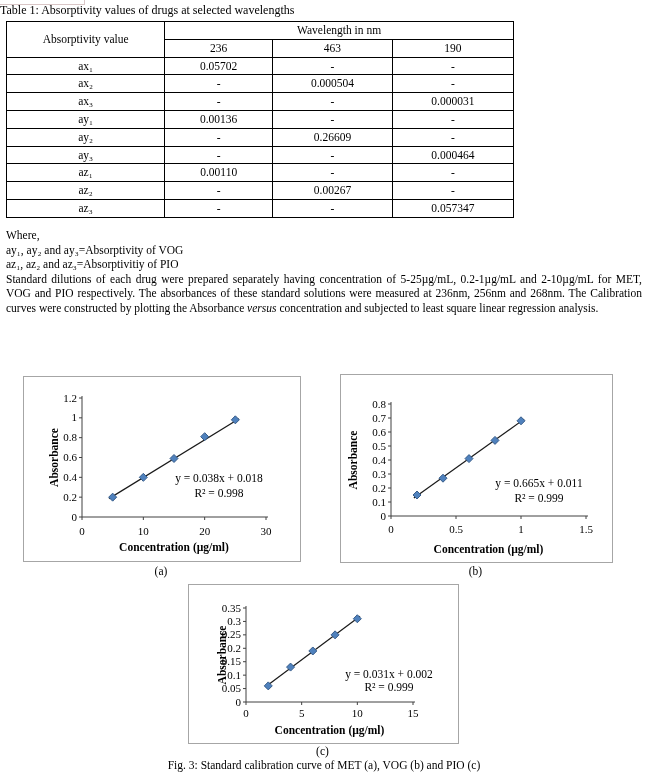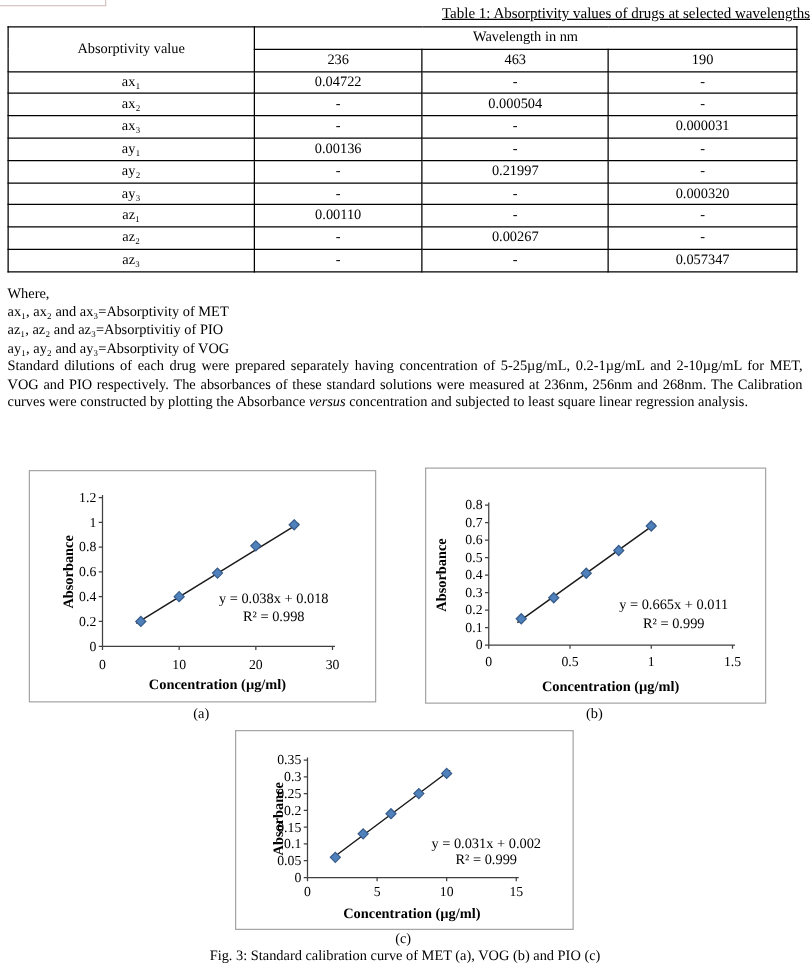--- a/index.html
+++ b/index.html
@@ -1,21 +1,21 @@
 <!DOCTYPE html>
 <html><head>
 <meta charset="utf-8">
 <style>
   html,body{margin:0;padding:0;background:#fff;}
   #page{position:relative;width:648px;height:778px;background:#fff;overflow:hidden;
         font-family:"Liberation Serif","DejaVu Serif",serif;color:#000;}
   .artifact{position:absolute;left:0;top:0;width:84px;height:4px;
             border-bottom:1px solid #d9c6c6;border-right:1px solid #d9c6c6;}
-  .title{position:absolute;top:3px;left:0;width:100%;text-align:right;font-size:12px;text-decoration:underline;}
-  #abs-table{position:absolute;left:6px;top:21px;width:632px;border-collapse:collapse;
+  .title{position:absolute;top:3px;left:0;width:100%;text-align:left;font-size:12px;}
+  #abs-table{position:absolute;left:6px;top:21px;width:508px;border-collapse:collapse;
              table-layout:fixed;font-size:11.5px;}
   #abs-table th,#abs-table td{border:1px solid #000;text-align:center;vertical-align:middle;
              height:16.8px;padding:0;font-weight:normal;line-height:1.1;}
   .notes{position:absolute;left:6px;top:228px;width:636px;font-size:11.5px;line-height:14.5px;}
   .para{text-align:justify;}
   .it{font-style:italic;}
   .chart{position:absolute;border:1px solid #a6a6a6;background:#fff;}
   .chart-label{position:absolute;text-align:center;font-size:11.5px;}
   .fig-caption{position:absolute;top:759px;left:0;width:100%;text-align:center;font-size:11.5px;}
 </style>
@@ -41,21 +41,21 @@
       </tr>
       <tr id="wavelength-row">
           <th>236</th>
           <th>463</th>
           <th>190</th>
         </tr>
     </thead>
     <tbody id="table-body">
         <tr>
           <td>ax₁</td>
-          <td>0.04722</td>
+          <td>0.05702</td>
           <td>-</td>
           <td>-</td>
         </tr>
         <tr>
           <td>ax₂</td>
           <td>-</td>
           <td>0.000504</td>
           <td>-</td>
         </tr>
         <tr>
@@ -66,28 +66,28 @@
         </tr>
         <tr>
           <td>ay₁</td>
           <td>0.00136</td>
           <td>-</td>
           <td>-</td>
         </tr>
         <tr>
           <td>ay₂</td>
           <td>-</td>
-          <td>0.21997</td>
+          <td>0.26609</td>
           <td>-</td>
         </tr>
         <tr>
           <td>ay₃</td>
           <td>-</td>
           <td>-</td>
-          <td>0.000320</td>
+          <td>0.000464</td>
         </tr>
         <tr>
           <td>az₁</td>
           <td>0.00110</td>
           <td>-</td>
           <td>-</td>
         </tr>
         <tr>
           <td>az₂</td>
           <td>-</td>
@@ -98,23 +98,22 @@
           <td>az₃</td>
           <td>-</td>
           <td>-</td>
           <td>0.057347</td>
         </tr>
       </tbody>
   </table>
 
   <div class="notes">
     <div>Where,</div>
-    <div>ax₁, ax₂ and ax₃=Absorptivity of MET</div>
+    <div>ay₁, ay₂ and ay₃=Absorptivity of VOG</div>
     <div>az₁, az₂ and az₃=Absorptivitiy of PIO</div>
-    <div>ay₁, ay₂ and ay₃=Absorptivity of VOG</div>
     <div class="para"><span>Standard dilutions of each drug were prepared separately having concentration of 5-25µg/mL, 0.2-1µg/mL and 2-10µg/mL for MET, VOG and PIO respectively. The absorbances of these standard solutions were measured at 236nm, 256nm and 268nm. The Calibration curves were constructed by plotting the Absorbance </span><span class="it">versus</span><span> concentration and subjected to least square linear regression analysis.</span></div>
   </div>
 
   <div class="chart" id="chart-a" style="left: 23px; top: 376px; width: 276px; height: 184px;"><svg width="276" height="184" viewBox="0 0 276 184">
         <line x1="58" y1="19" x2="58" y2="140" stroke="#404040" stroke-width="1"></line>
         <line x1="58" y1="140" x2="244" y2="140" stroke="#404040" stroke-width="1"></line>
         <line x1="55" y1="140" x2="58" y2="140" stroke="#404040" stroke-width="1"></line>
         <text x="53" y="143.5" text-anchor="end" font-size="11" font-family="&quot;Liberation Serif&quot;,&quot;DejaVu Serif&quot;,serif" fill="#000000" font-weight="normal">0</text>
         <line x1="55" y1="120.16666666666666" x2="58" y2="120.16666666666666" stroke="#404040" stroke-width="1"></line>
         <text x="53" y="123.66666666666666" text-anchor="end" font-size="11" font-family="&quot;Liberation Serif&quot;,&quot;DejaVu Serif&quot;,serif" fill="#000000" font-weight="normal">0.2</text>

